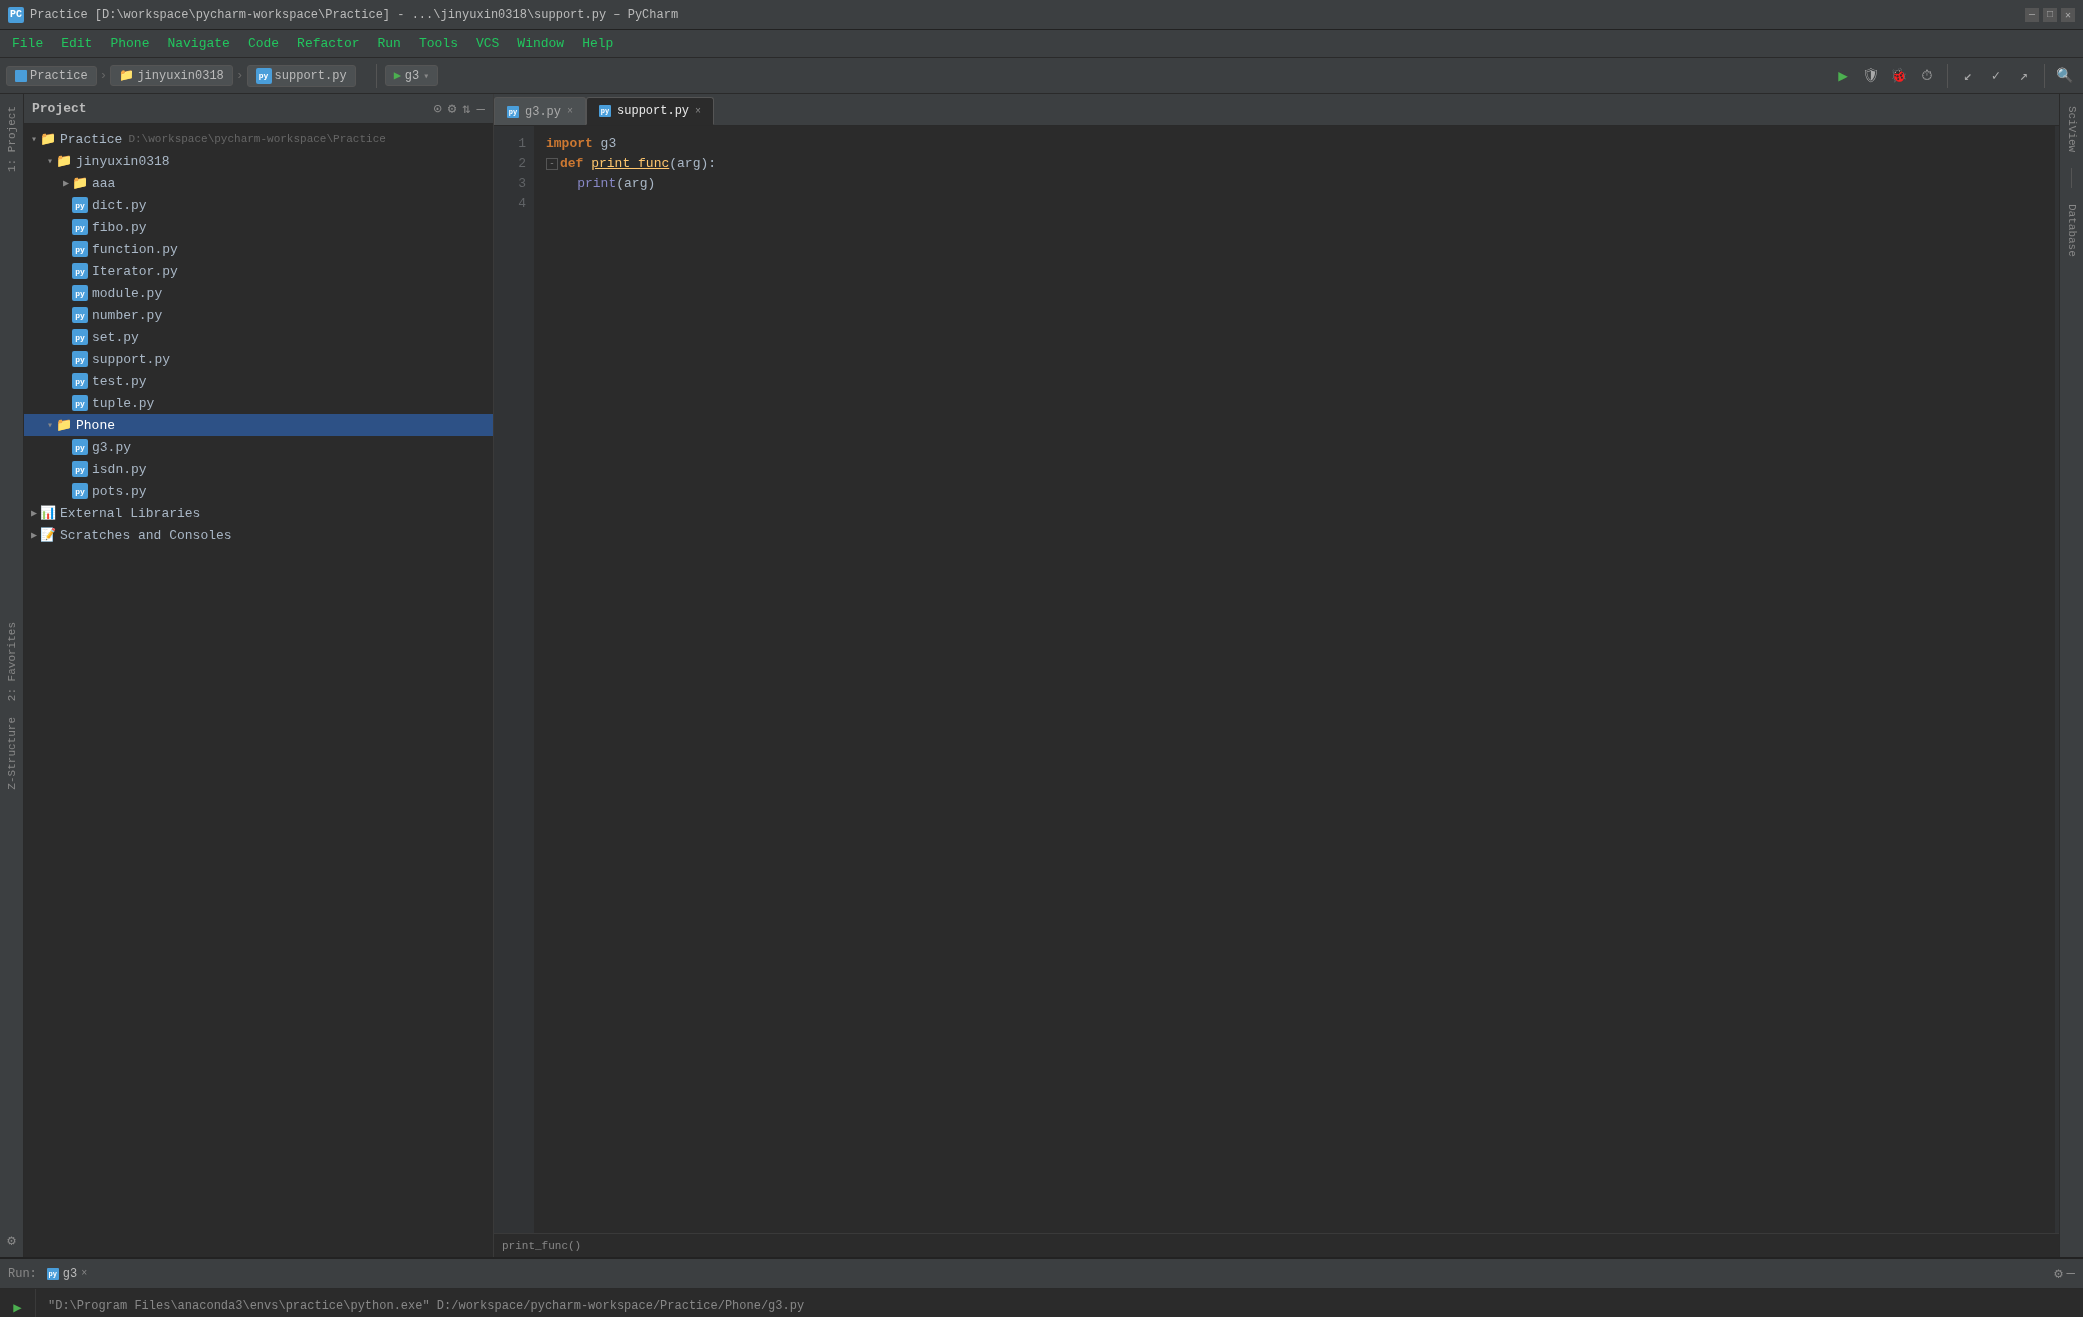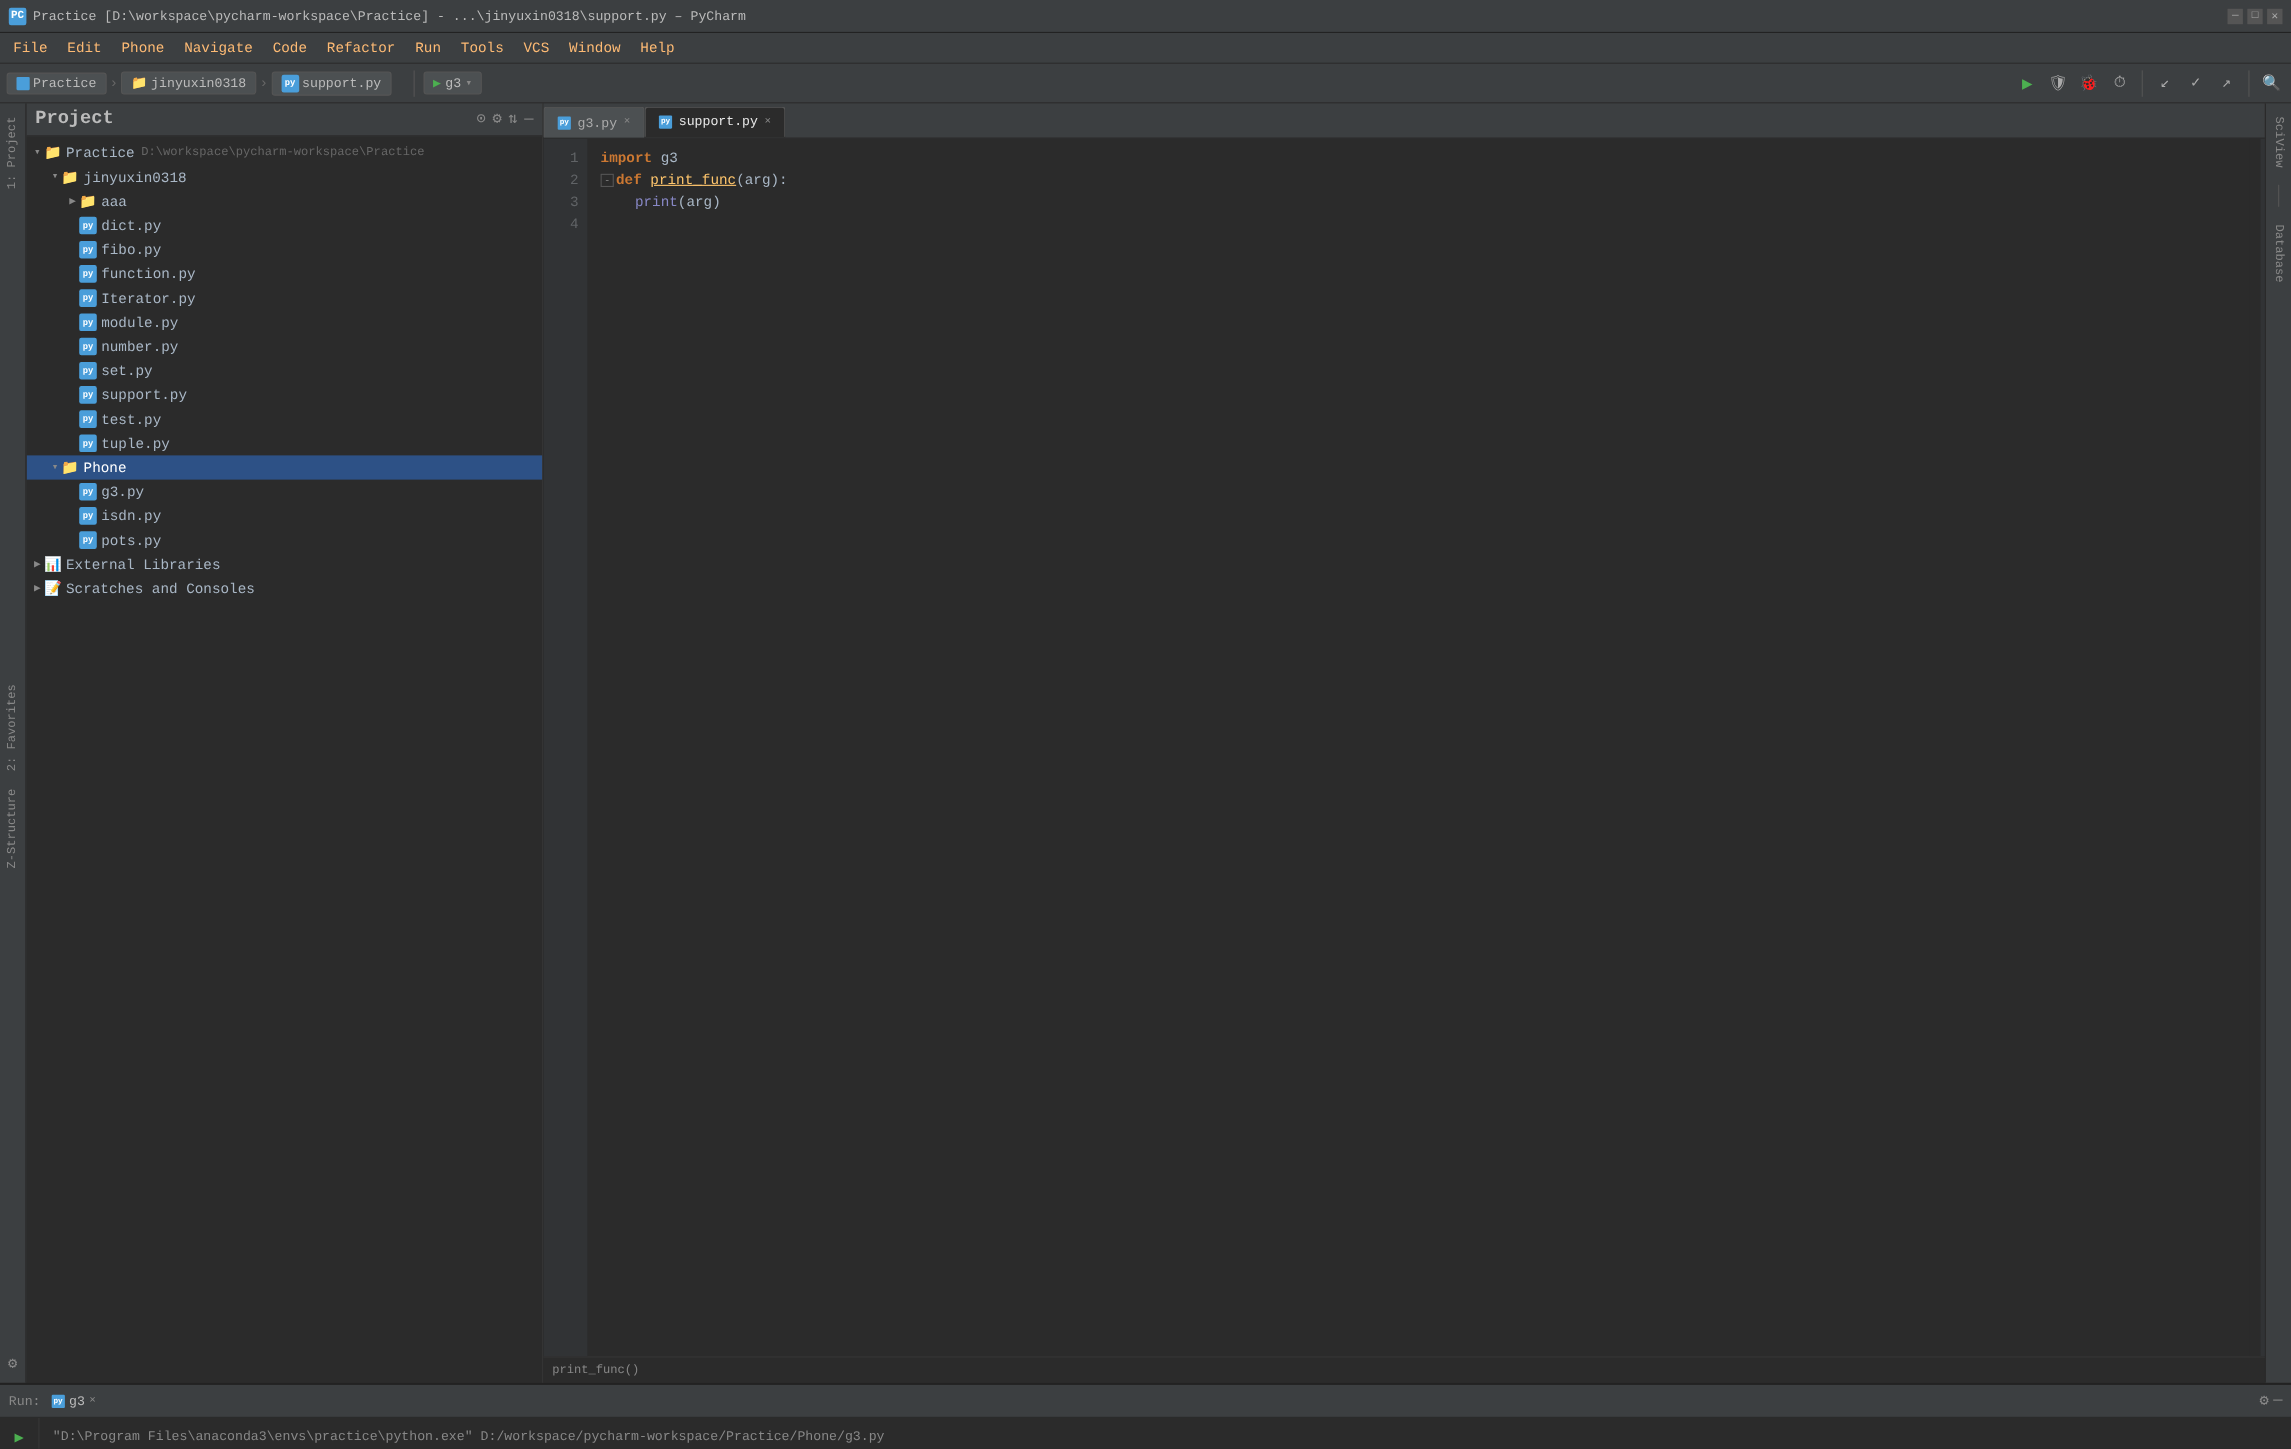--- a/index.html
+++ b/index.html
@@ -52,21 +52,21 @@
       height: 28px;
       display: flex;
       align-items: center;
       padding: 0 4px;
       border-bottom: 1px solid #2a2a2a;
       gap: 2px;
     }
     #menu-bar .menu-item {
       padding: 2px 8px;
       font-size: 13px;
-      color: #fdba74;
+      color: #22c55e;
       cursor: pointer;
     }
 
     
     #toolbar {
       background: #3c3f41;
       height: 36px;
       display: flex;
       align-items: center;
       padding: 0 6px;
@@ -129,21 +129,21 @@
       display: flex; flex-direction: column;
     }
     #project-panel-header {
       background: #3c3f41;
       height: 30px;
       display: flex; align-items: center;
       padding: 0 8px; gap: 6px;
       border-bottom: 1px solid #2a2a2a;
     }
     #project-panel-header .panel-title {
-      font-size: 17px; color: #bbb; font-weight: bold; flex: 1;
+      font-size: 13px; color: #bbb; font-weight: bold; flex: 1;
     }
     #project-panel-header .panel-icon-btn {
       color: #888; font-size: 14px; cursor: pointer;
     }
 
     
     #file-tree {
       flex: 1; overflow-y: auto; padding: 4px 0;
     }
     .tree-item {

